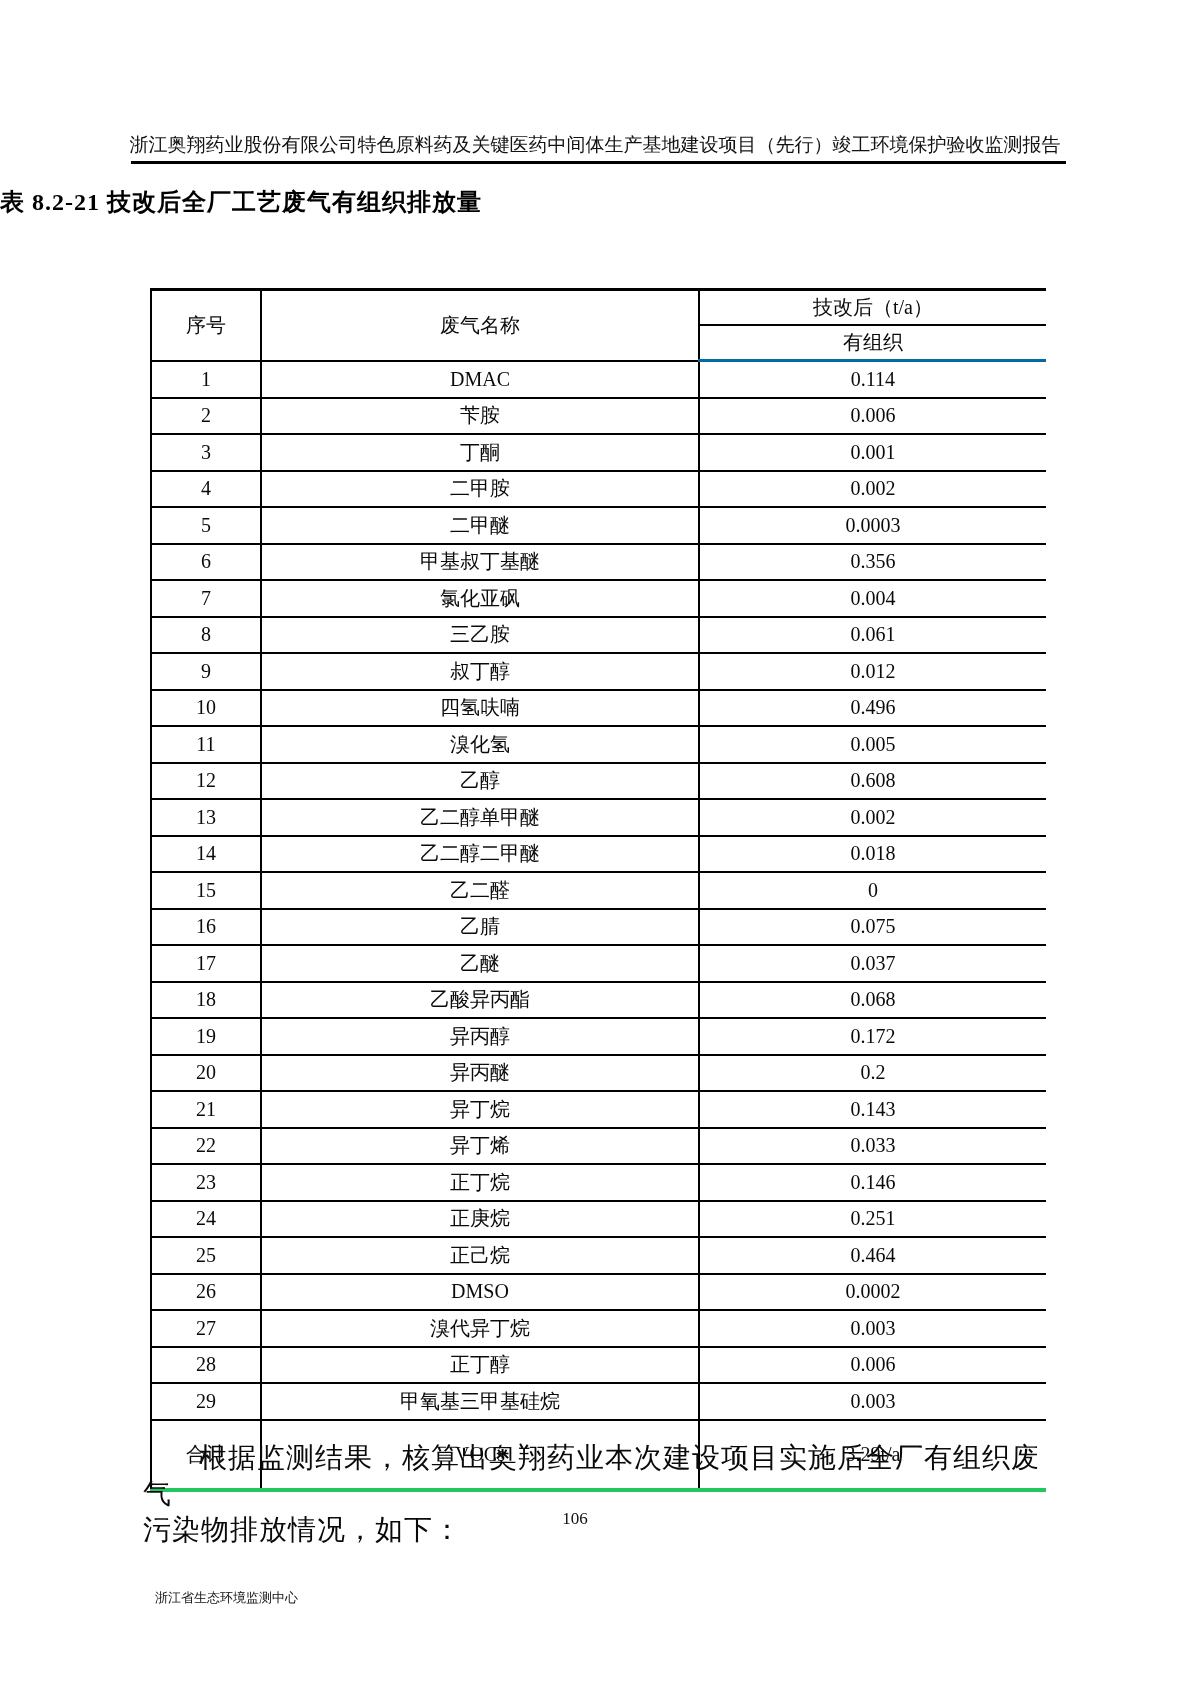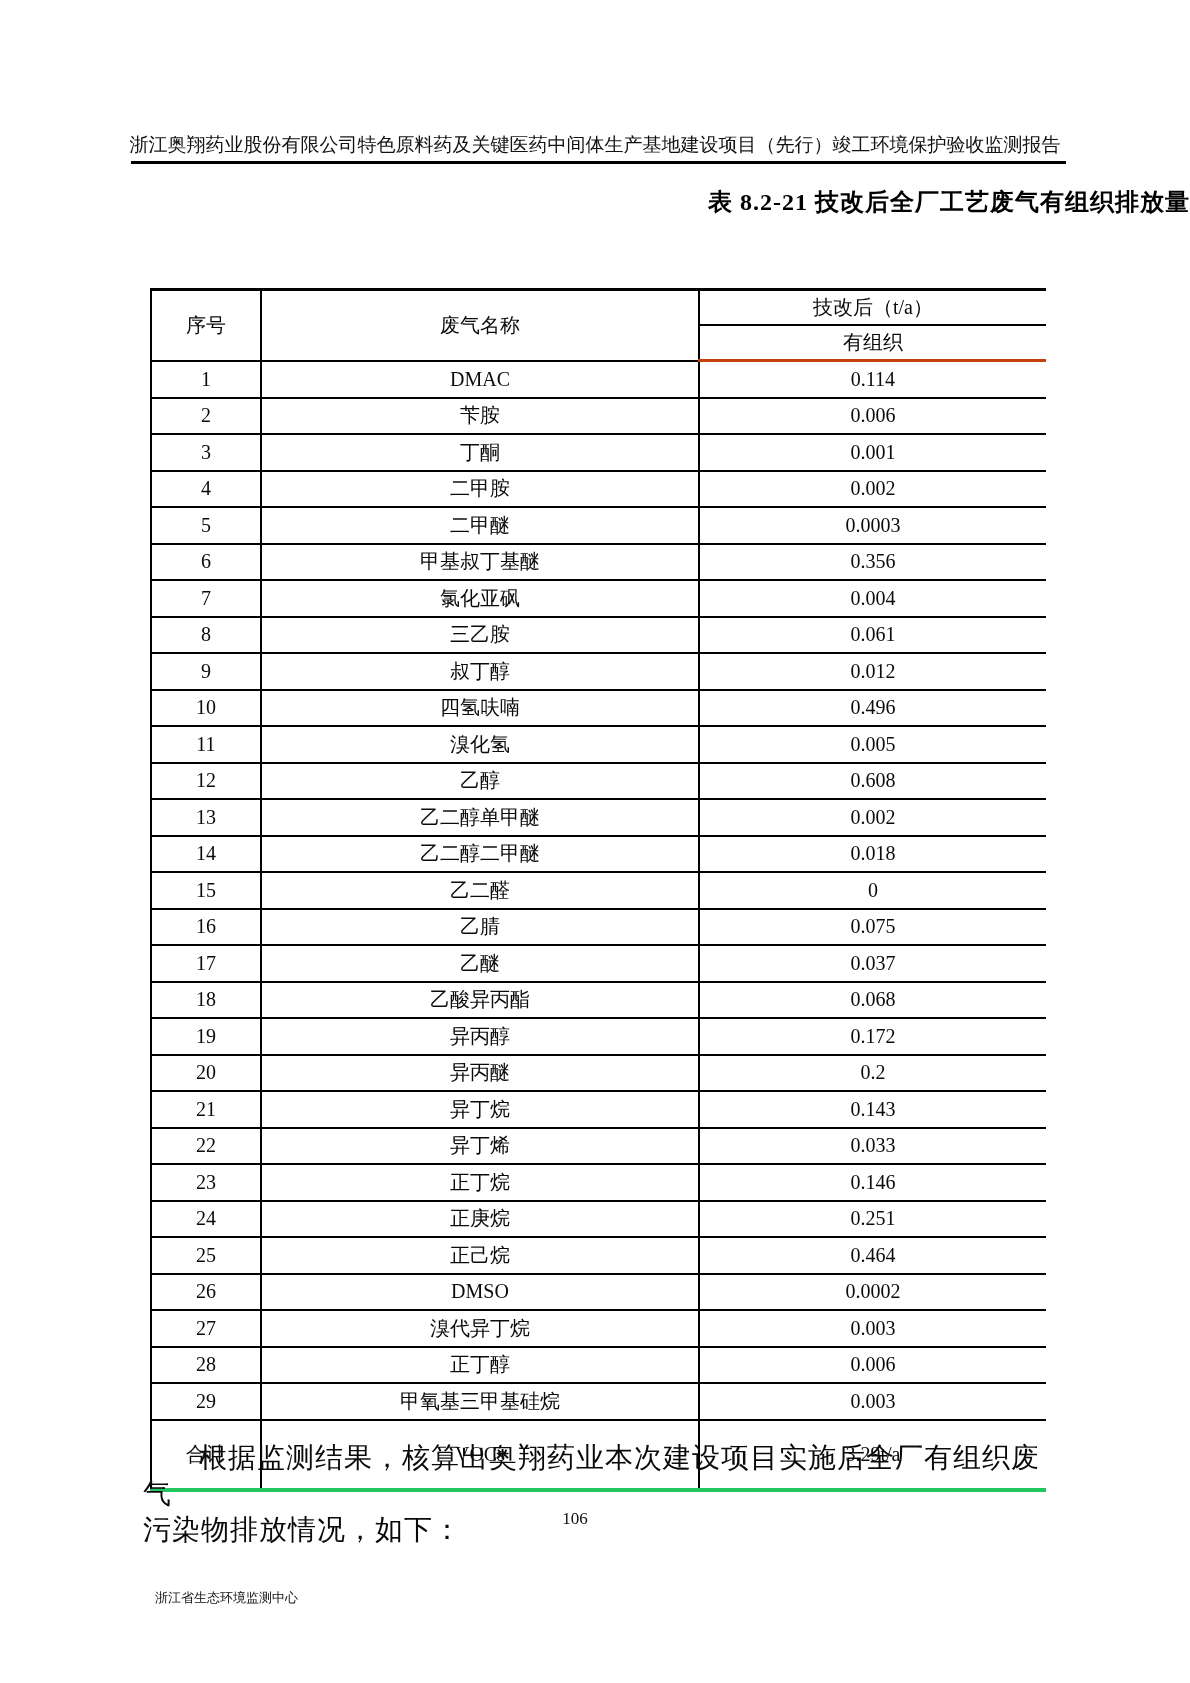--- a/index.html
+++ b/index.html
@@ -34,21 +34,21 @@
     left: 131px;
     width: 935px;
     height: 3px;
     background: #000000;
   }
   .doc-title {
     position: absolute;
     top: 138px;
     left: 0;
     width: 1190px;
-    text-align: right;
+    text-align: left;
     font-size: 24px;
     font-weight: bold;
     letter-spacing: 1px;
   }
   table.emissions {
     position: absolute;
     top: 240px;
     left: 150px;
     width: 895px;
     border-collapse: collapse;
@@ -66,21 +66,21 @@
     text-align: center;
     vertical-align: middle;
     padding: 0;
     line-height: 1.35;
     color: #0a0a0a;
   }
   
   table.emissions { border-top: 3px solid #000; border-bottom: 4px solid #000; }
   table.emissions tr > *:last-child { border-right: none; }
   table.emissions thead tr:first-child > * { border-top: 3px solid #000000; }
-  table.emissions thead tr:last-child > * { border-bottom: 3px solid #c2410c; }
+  table.emissions thead tr:last-child > * { border-bottom: 3px solid #0369a1; }
   table.emissions thead th { height: 33px; }
   table.emissions tbody td { height: 34.5px; }
   table.emissions tbody tr.total-row td { height: 67px; border-bottom: 4px solid #22c55e; }
   .para {
     position: absolute;
     top: 1392px;
     left: 143px;
     width: 902px;
     margin: 0;
     font-size: 28px;

